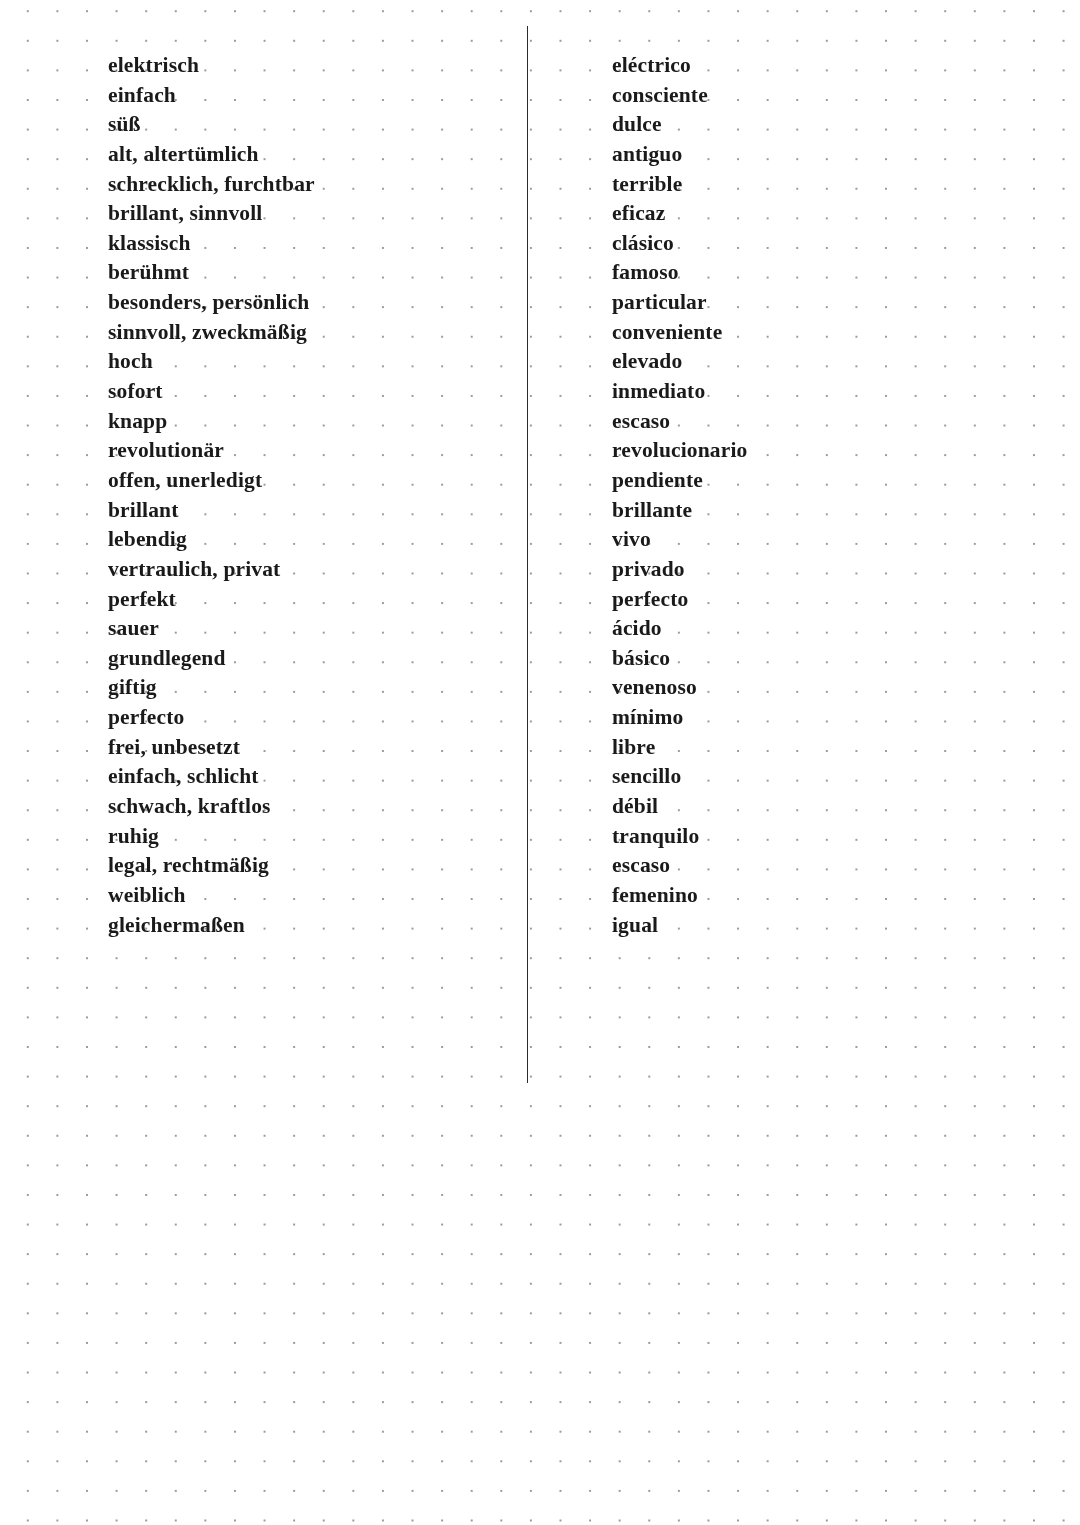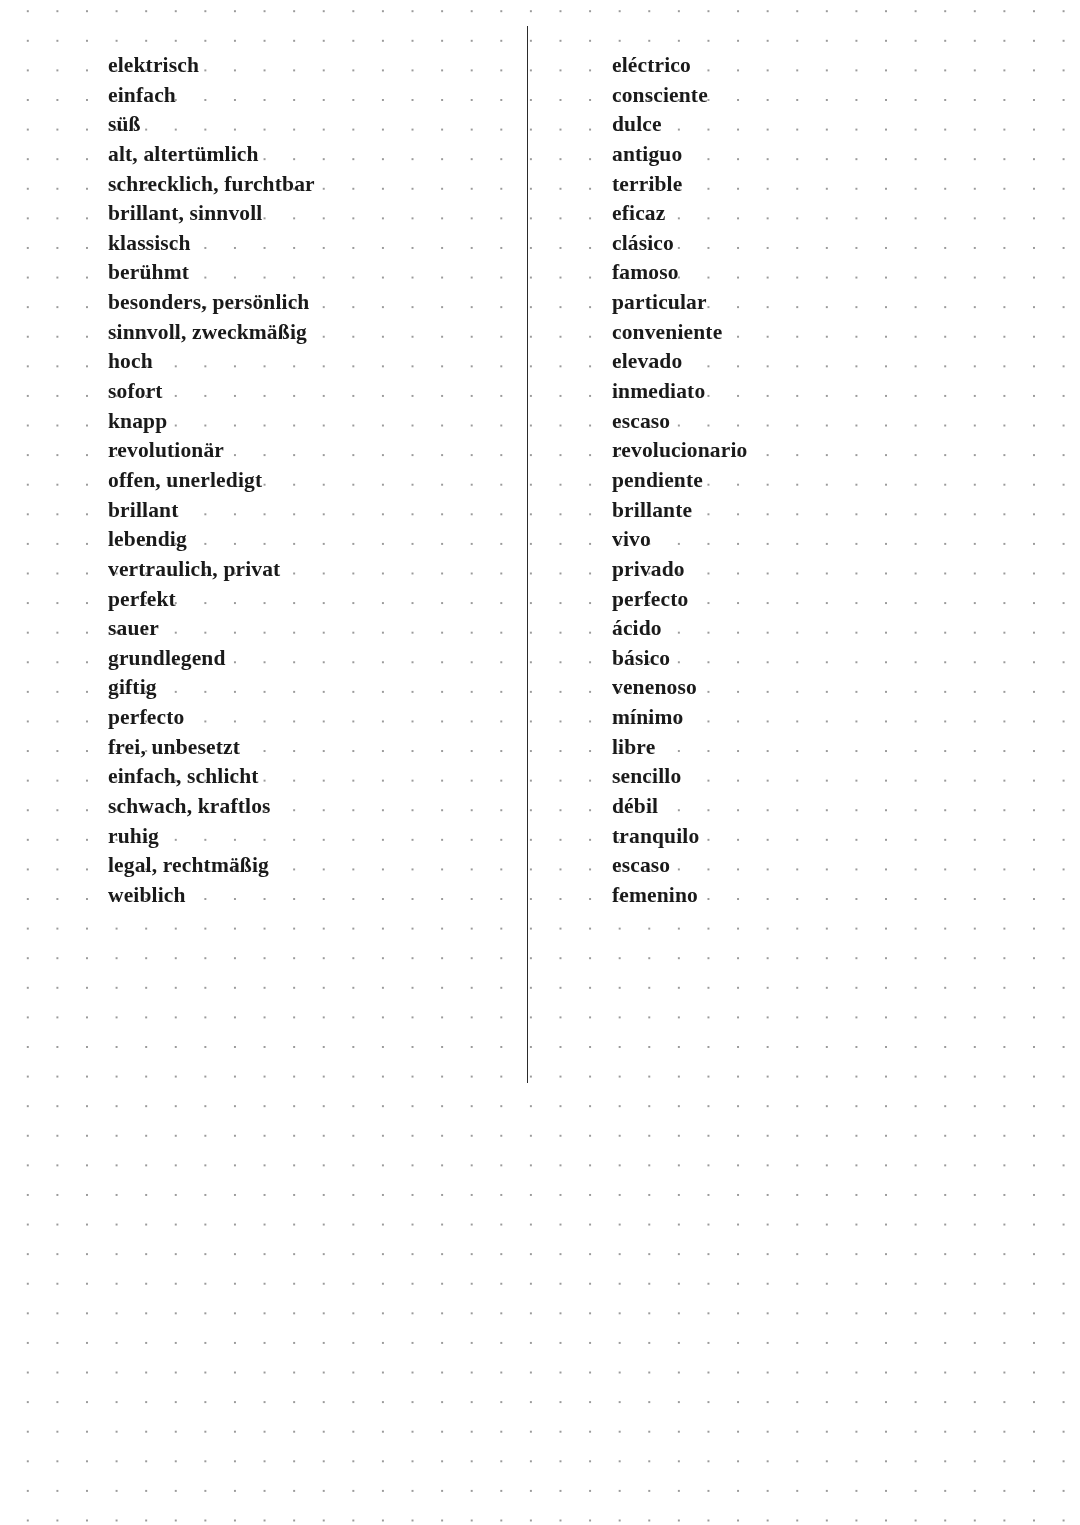--- a/index.html
+++ b/index.html
@@ -194,14 +194,18 @@
         <span class="term right">tranquilo</span>
       </div>
       <div class="row">
         <span class="term left">legal, rechtmäßig</span>
         <span class="term right">escaso</span>
       </div>
       <div class="row">
         <span class="term left">weiblich</span>
         <span class="term right">femenino</span>
       </div>
+      <div class="row">
+        <span class="term left">gleichermaßen</span>
+        <span class="term right">igual</span>
+      </div>
     </div>
 </div>
 
 </body></html>

